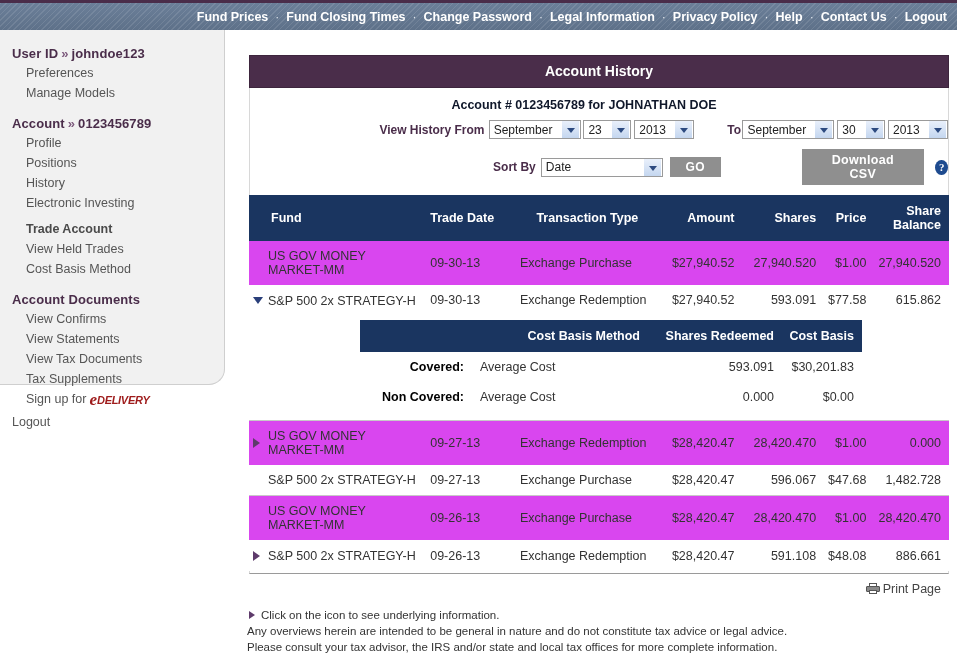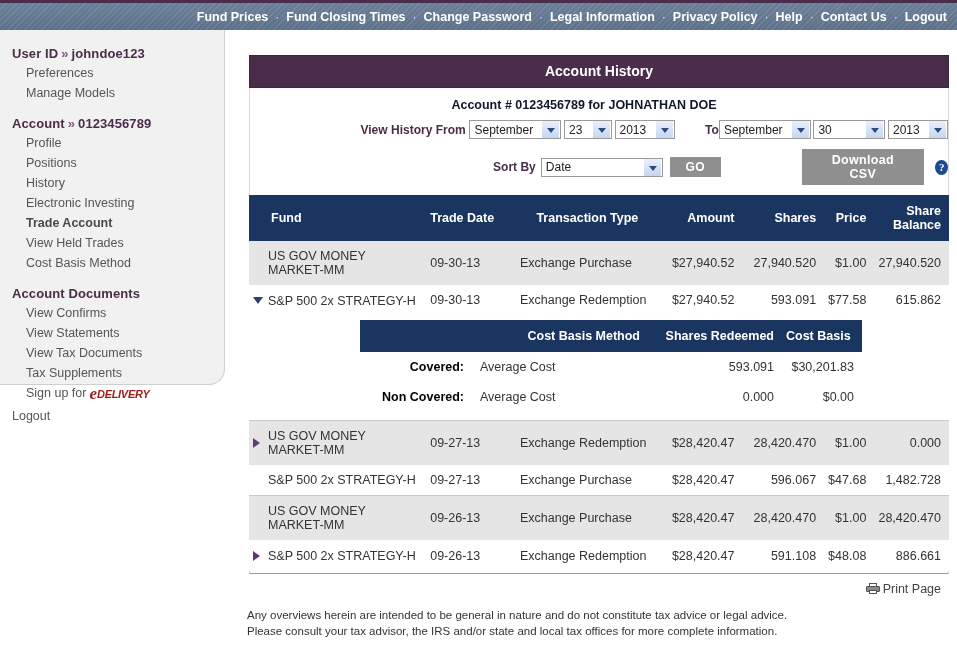--- a/index.html
+++ b/index.html
@@ -48,21 +48,21 @@
   .side-head {
     font-size:13px; font-weight:bold; color:#4a2d4a;
     padding:4px 0 2px 12px; letter-spacing:0.1px;
   }
   .side-head .chev { color:#7d5a7d; font-weight:bold; padding:0 3px; }
   .side-head .val { color:#4a2d4a; }
   .side-item {
     font-size:12.5px; color:#555; padding:2px 0 2px 26px;
     cursor:pointer; line-height:16px;
   }
-  .side-item.bold { font-weight:bold; color:#4a4a4a; }
+  .side-item.bold { font-weight:bold; color:#4a4a4a;margin-top:6px; }
   .side-logout {
     font-size:12.5px; color:#555; padding:6px 0 2px 12px; cursor:pointer;
   }
   .edel {
     display:inline-block; margin-left:3px;
     font-family:"Liberation Serif", serif;
     color:#9e1b1b; font-weight:bold; font-style:italic;
     font-size:17px; line-height:12px; vertical-align:-2px;
   }
   .edel .word {
@@ -142,21 +142,21 @@
   #tbl thead th.c-date { text-align:left; width:92px; }
   #tbl thead th.c-type { text-align:center; width:150px; }
   #tbl thead th.c-amt  { text-align:right; width:80px; }
   #tbl thead th.c-shr  { text-align:right; width:82px; }
   #tbl thead th.c-prc  { text-align:right; width:48px; }
   #tbl thead th.c-bal  { text-align:right; width:68px; padding-right:8px; }
 
   #tbl tbody td {
     font-size:12.5px; color:#333; padding:8px 6px; vertical-align:middle;
   }
-  .row-alt td { background:#e5e5e5; }
+  .row-alt td { background:#d946ef; }
   .row-wht td { background:#ffffff; }
   tr.bordered td { border-top:1px solid #c8c8c8; }
   .td-fund { text-align:left; padding-left:4px !important; position:relative; }
   .td-date { text-align:left; }
   .td-type { text-align:left; }
   .td-num  { text-align:right; }
   .td-bal  { text-align:right; padding-right:8px !important; }
 
   .tri {
     display:inline-block; width:12px; margin-right:3px; vertical-align:middle;
@@ -176,21 +176,21 @@
   
   .sub-wrap { background:#ffffff; padding:4px 0 8px 0; }
   #subtbl { border-collapse:collapse; margin-left:111px; }
   #subtbl th {
     background:#6b7f99; color:#ffffff; font-size:12.5px; font-weight:bold;
     padding:7px 6px;
   }
   #subtbl th.s-lbl { width:110px; }
   #subtbl th.s-meth { text-align:right; width:180px; padding-right:10px; }
   #subtbl th.s-red { text-align:right; width:130px; }
-  #subtbl th.s-cb  { text-align:left; width:82px; padding-right:2px; }
+  #subtbl th.s-cb  { text-align:right; width:82px; padding-right:8px; }
   #subtbl td { font-size:12.5px; padding:7px 6px; background:#ffffff; color:#333; }
   #subtbl td.s-lbl { text-align:right; font-weight:bold; color:#000000; }
   #subtbl td.s-meth { text-align:left; padding-left:10px; }
   #subtbl td.s-red, #subtbl td.s-cb { text-align:right; }
   #subtbl td.s-cb { padding-right:8px; }
 
   #tbl-bottom {
     border-bottom:1px solid #9a9a9a;
     border-left:1px solid #d8d8d8; border-right:1px solid #d8d8d8;
     height:3px;
@@ -327,21 +327,21 @@
       <span style="width:48px;display:inline-block;"></span>
       <div class="lbl" style="width:22px;text-align:left;">To</div>
 
       <span class="sel-wrap">
         <select class="sel" style="width:92px;">
           <option>September</option>
         </select>
       </span>
       <span style="width:4px;display:inline-block;"></span>
       <span class="sel-wrap">
-        <select class="sel" style="width:72px;">
+        <select class="sel" style="width:48px;">
           <option>30</option>
         </select>
       </span>
       <span style="width:4px;display:inline-block;"></span>
       <span class="sel-wrap">
         <select class="sel" style="width:60px;">
           <option>2013</option>
         </select>
       </span>
     </div>
@@ -474,15 +474,19 @@
     <span class="plink">
       <span class="printer-ico">
         <span class="paper"></span><span class="body"></span><span class="out"></span>
       </span><span>Print Page</span>
     </span>
   </div>
 
 </div>
 
 <div id="footer">
+  <div class="f-first">
+    <span class="f-tri"></span>
+    <span>Click on the icon to see underlying information.</span>
+  </div>
   <div>Any overviews herein are intended to be general in nature and do not constitute tax advice or legal advice.</div>
   <div>Please consult your tax advisor, the IRS and/or state and local tax offices for more complete information.</div>
 </div>
 
 </body></html>

